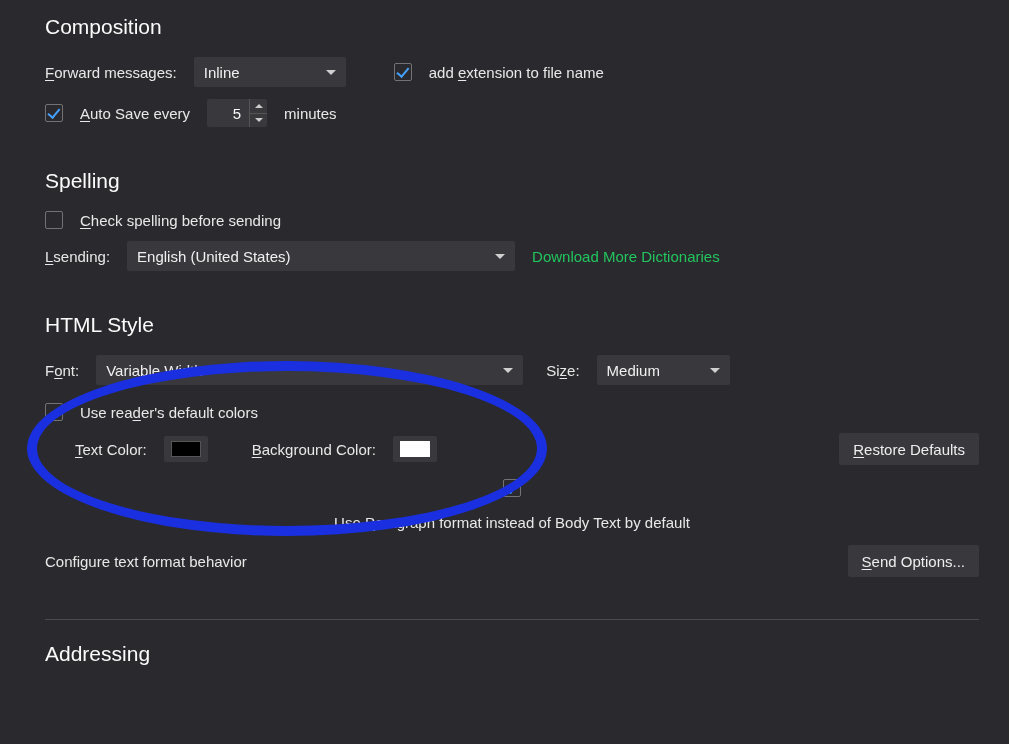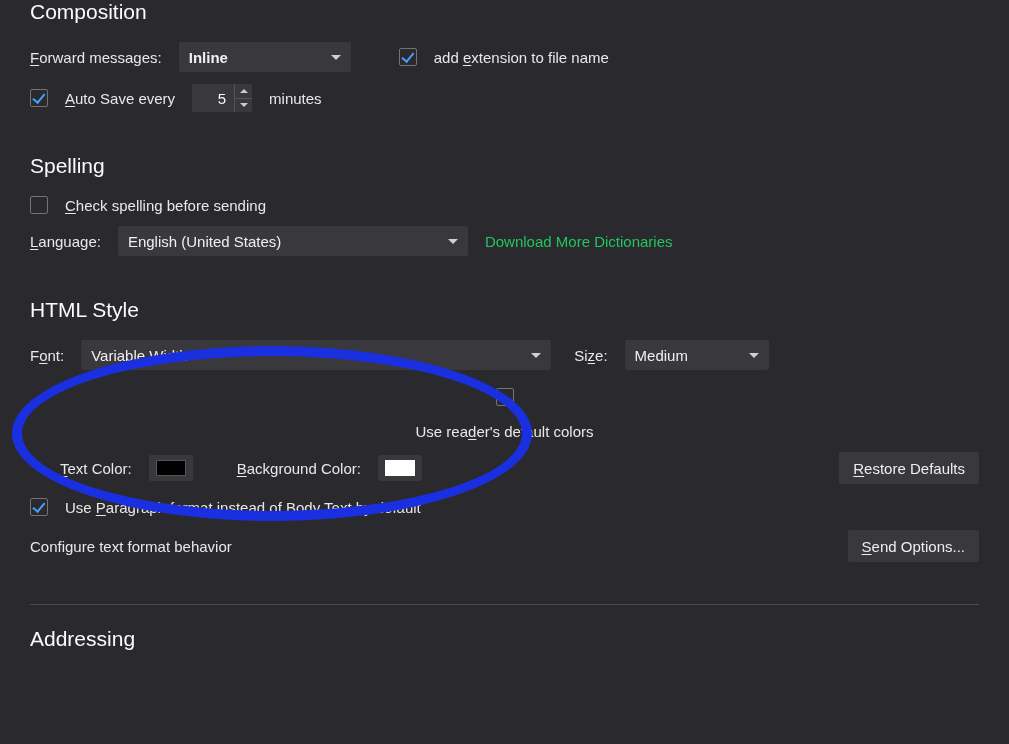--- a/index.html
+++ b/index.html
@@ -8,22 +8,23 @@
     padding: 0;
     background: #2a2a2e;
     color: #f9f9fa;
     font-family: "Segoe UI", Arial, sans-serif;
     font-size: 15px;
     width: 1009px;
     height: 744px;
     overflow: hidden;
   }
   .page {
-    padding: 0 30px 0 30px;
+    padding: 15px 30px 0 30px;
     position: relative;
+    margin-left: 15px;
   }
   h2.section {
     font-size: 21px;
     font-weight: 400;
     margin: 0 0 18px 0;
     color: #fbfbfb;
   }
   .row {
     display: flex;
     align-items: center;
@@ -66,24 +67,24 @@
     position: relative;
     gap: 8px;
   }
   .select .val { flex: 1; }
   .caret {
     width: 0; height: 0;
     border-left: 5px solid transparent;
     border-right: 5px solid transparent;
     border-top: 5px solid #d0d0d0;
   }
-  .select.w170 { width: 172px; font-weight: bold; }
-  .select.wlang { width: 350px; }
-  .select.wfont { width: 470px; }
-  .select.wsize { width: 144px; }
+  .select.w170 { width: 152px; }
+  .select.wlang { width: 388px; }
+  .select.wfont { width: 427px; }
+  .select.wsize { width: 133px; }
   
   .spinner {
     display: inline-flex;
     background: #38383d;
     height: 28px;
     border-radius: 2px;
     align-items: stretch;
   }
   .spinner .num {
     width: 42px;
@@ -200,21 +201,21 @@
   <div class="block">
     <h2 class="section">Spelling</h2>
 
     <div class="row">
       <span class="cb"></span>
       <span class="lbl"><span class="u">C</span><span>heck spelling before sending</span></span>
     </div>
 
 
     <div class="row">
-      <span class="lbl"><span class="u">L</span><span>anguage:</span></span>
+      <span class="lbl"><span class="u">L</span><span>sending:</span></span>
       <div class="select wlang">
         <span class="val">English (United States)</span>
         <span class="caret"></span>
       </div>
       <span class="link">Download More Dictionaries</span>
     </div>
   </div>
 
   <div class="block" style="position:relative;">
     <h2 class="section">HTML Style</h2>
@@ -225,21 +226,21 @@
         <span class="val">Variable Width</span>
         <span class="caret"></span>
       </div>
       <span class="lbl" style="margin-left:6px;"><span>Si</span><span class="u">z</span><span>e:</span></span>
       <div class="select wsize">
         <span class="val">Medium</span>
         <span class="caret"></span>
       </div>
     </div>
 
-    <div class="row" style="margin-top:18px;flex-direction:column;">
+    <div class="row" style="margin-top:18px;">
       <span class="cb"></span>
       <span class="lbl"><span>Use rea</span><span class="u">d</span><span>er's default colors</span></span>
     </div>
 
     <div class="row indent">
       <span class="lbl"><span class="u">T</span><span>ext Color:</span></span>
       <div class="swatch black">
           <div class="inner"></div>
         </div>
       <span style="width:10px;"></span>
@@ -247,21 +248,21 @@
       <div class="swatch white">
           <div class="inner"></div>
         </div>
 
       <div class="btn right-push">
           <span class="u">R</span>
           <span>estore Defaults</span>
         </div>
     </div>
 
-    <div class="row" style="margin-top:14px;">
+    <div class="row" style="margin-top:14px;flex-direction:column;">
       <span class="cb checked"></span>
       <span class="lbl"><span>Use </span><span class="u">P</span><span>aragraph format instead of Body Text by default</span></span>
     </div>
 
     <div class="row" style="margin-top:14px;">
       <span class="lbl">Configure text format behavior</span>
       <div class="btn right-push">
           <span class="u">S</span>
           <span>end Options...</span>
         </div>

